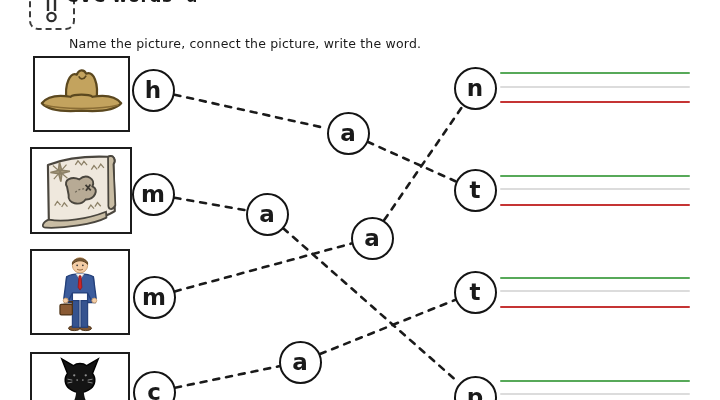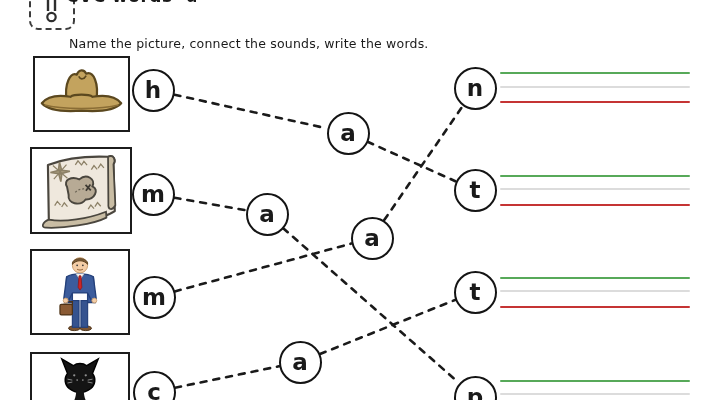--- a/index.html
+++ b/index.html
@@ -37,21 +37,21 @@
   <div class="pencil-box">
     <svg viewBox="0 0 42 36" width="42" height="36">
       <line x1="17" y1="0" x2="17" y2="19" stroke="#2e2e2e" stroke-width="2.4"></line>
       <line x1="24" y1="0" x2="24" y2="19" stroke="#2e2e2e" stroke-width="2.4"></line>
       <circle cx="20.5" cy="25" r="4.2" fill="#fff" stroke="#2e2e2e" stroke-width="2.2"></circle>
     </svg>
   </div>
   <div class="title-clip">
     <span>CVC words -a-</span>
   </div>
-  <div class="instructions">Name the picture, connect the sounds, write the words.</div>
+  <div class="instructions">Name the picture, connect the picture, write the word.</div>
 
   <svg id="connectors" width="720" height="400">
     <line x1="174.5" y1="94.7" x2="326.5" y2="128.3"></line>
     <line x1="367.6" y1="141.8" x2="455.4" y2="181.2"></line>
     <line x1="174.5" y1="197.8" x2="245.5" y2="210.2"></line>
     <line x1="283.2" y1="228.2" x2="458.8" y2="382.8"></line>
     <line x1="174.8" y1="291.4" x2="351.2" y2="243.6"></line>
     <line x1="384.2" y1="220.1" x2="462.8" y2="105.9"></line>
     <line x1="175.1" y1="387.7" x2="278.9" y2="366.3"></line>
     <line x1="320" y1="354" x2="455" y2="300"></line>

